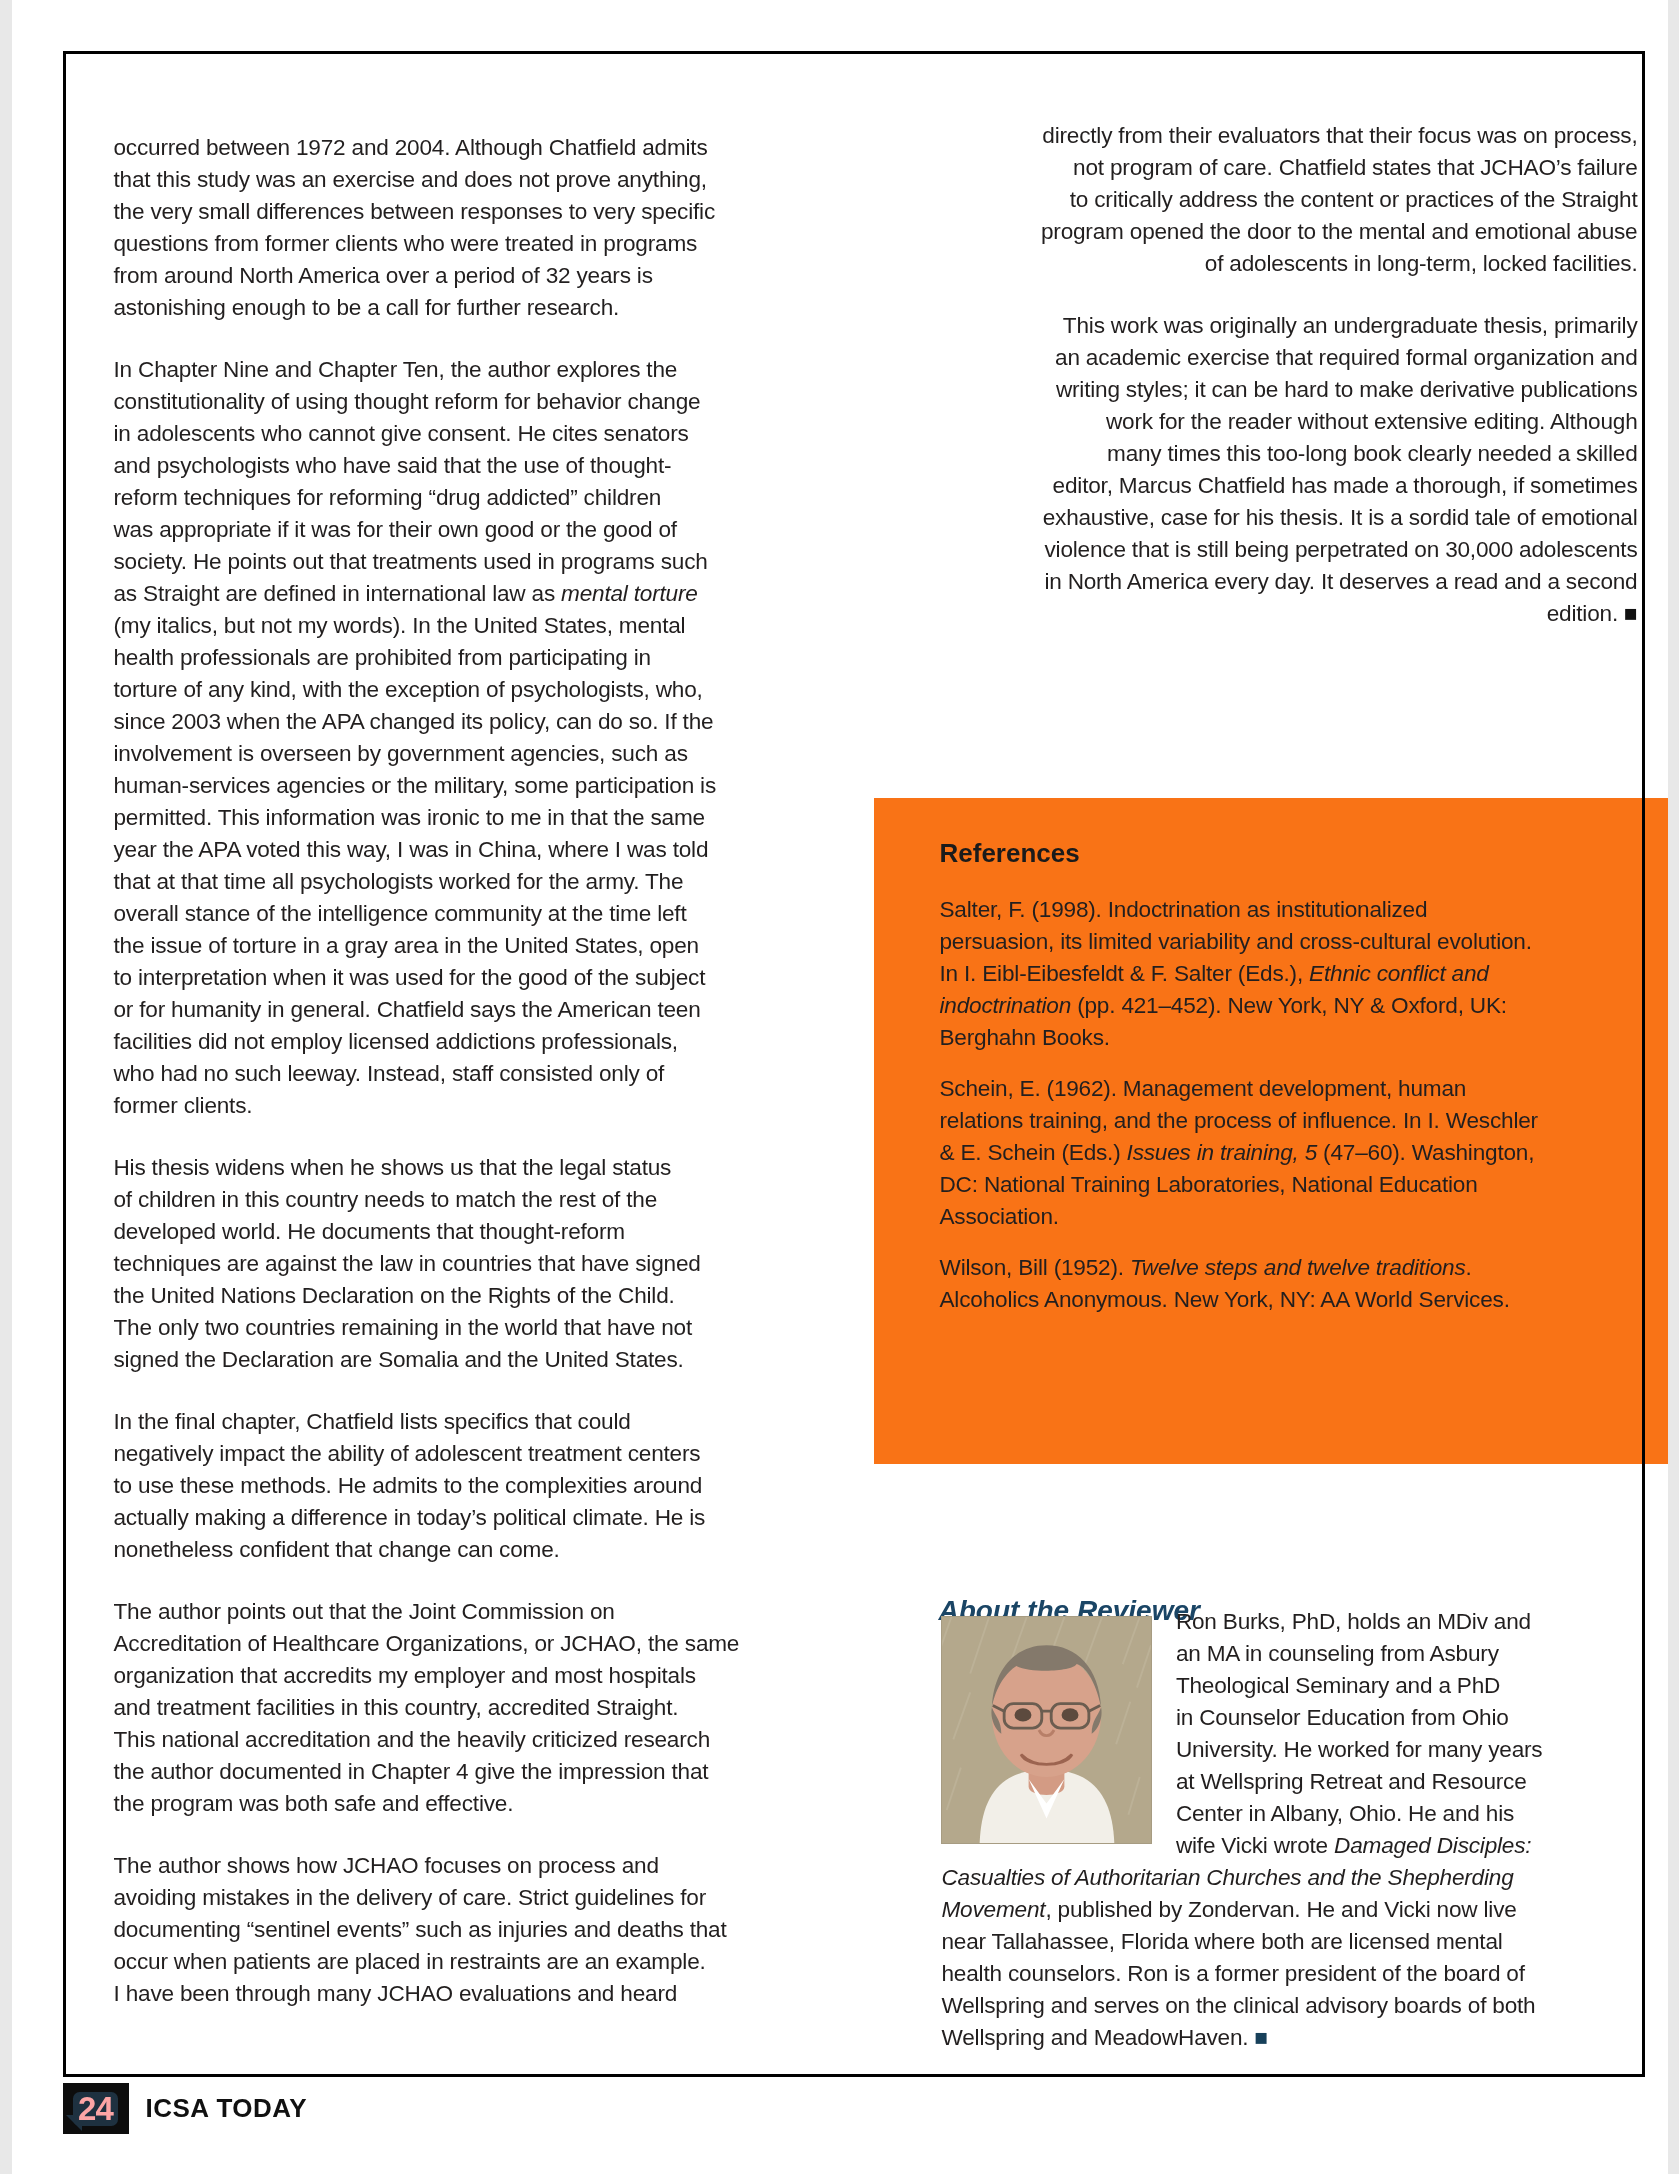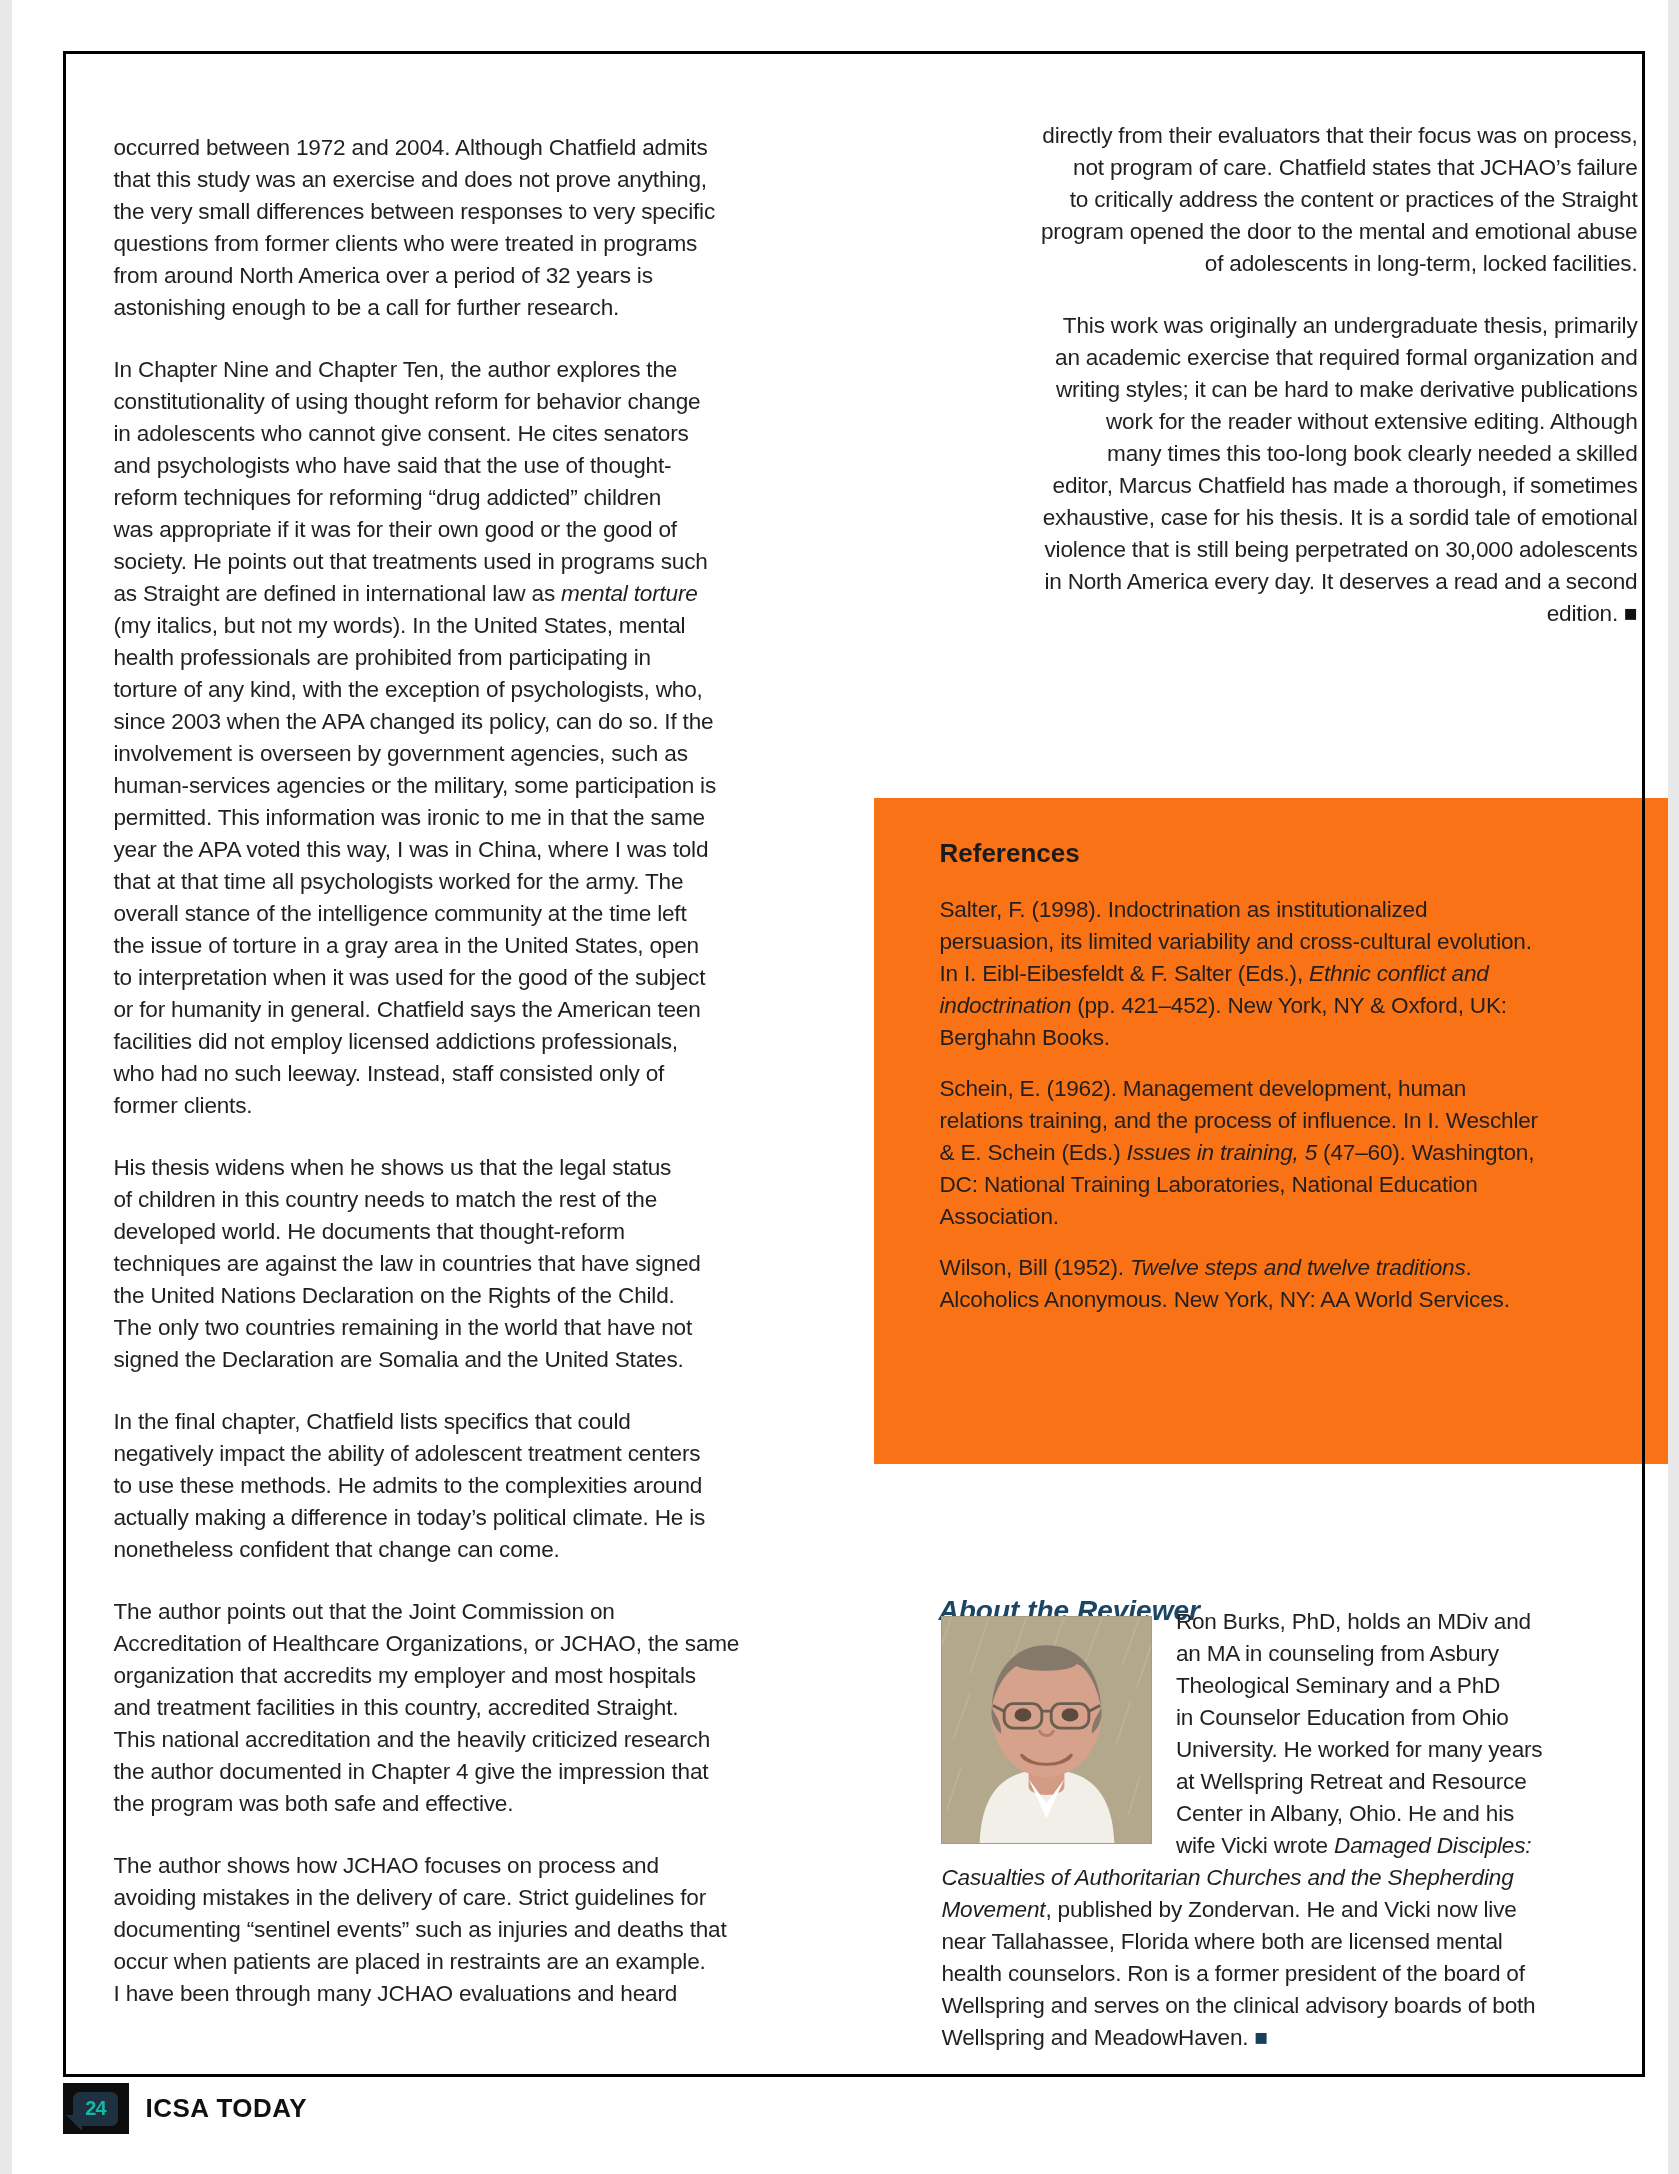--- a/index.html
+++ b/index.html
@@ -37,21 +37,21 @@
     width:66px;height:51px;background:#0d0d0d;display:flex;align-items:center;justify-content:center;
   }
   .bubble{
     position:relative;width:45px;height:34px;background:#1e3140;border-radius:6.6px;
     display:flex;align-items:center;justify-content:center;
   }
   .bubble:after{
     content:"";position:absolute;left:-6.6px;bottom:-5.6px;width:0;height:0;
     border:8.5px solid transparent;border-right-color:#1e3140;border-top-color:#1e3140;
   }
-  .bubble span{color:#14b8a6;font-size:20px;font-weight:bold;letter-spacing:-0.9px;position:relative;z-index:1;}
+  .bubble span{color:#fca5a5;font-size:33px;font-weight:bold;letter-spacing:-0.9px;position:relative;z-index:1;}
   .pub{margin-left:17px;font-size:26px;font-weight:bold;color:#111;letter-spacing:0.5px;text-align:right;}
 </style>
 </head>
 <body>
 
 <div class="page">
 
   <div class="frame"></div>
 
   <div class="col left">

